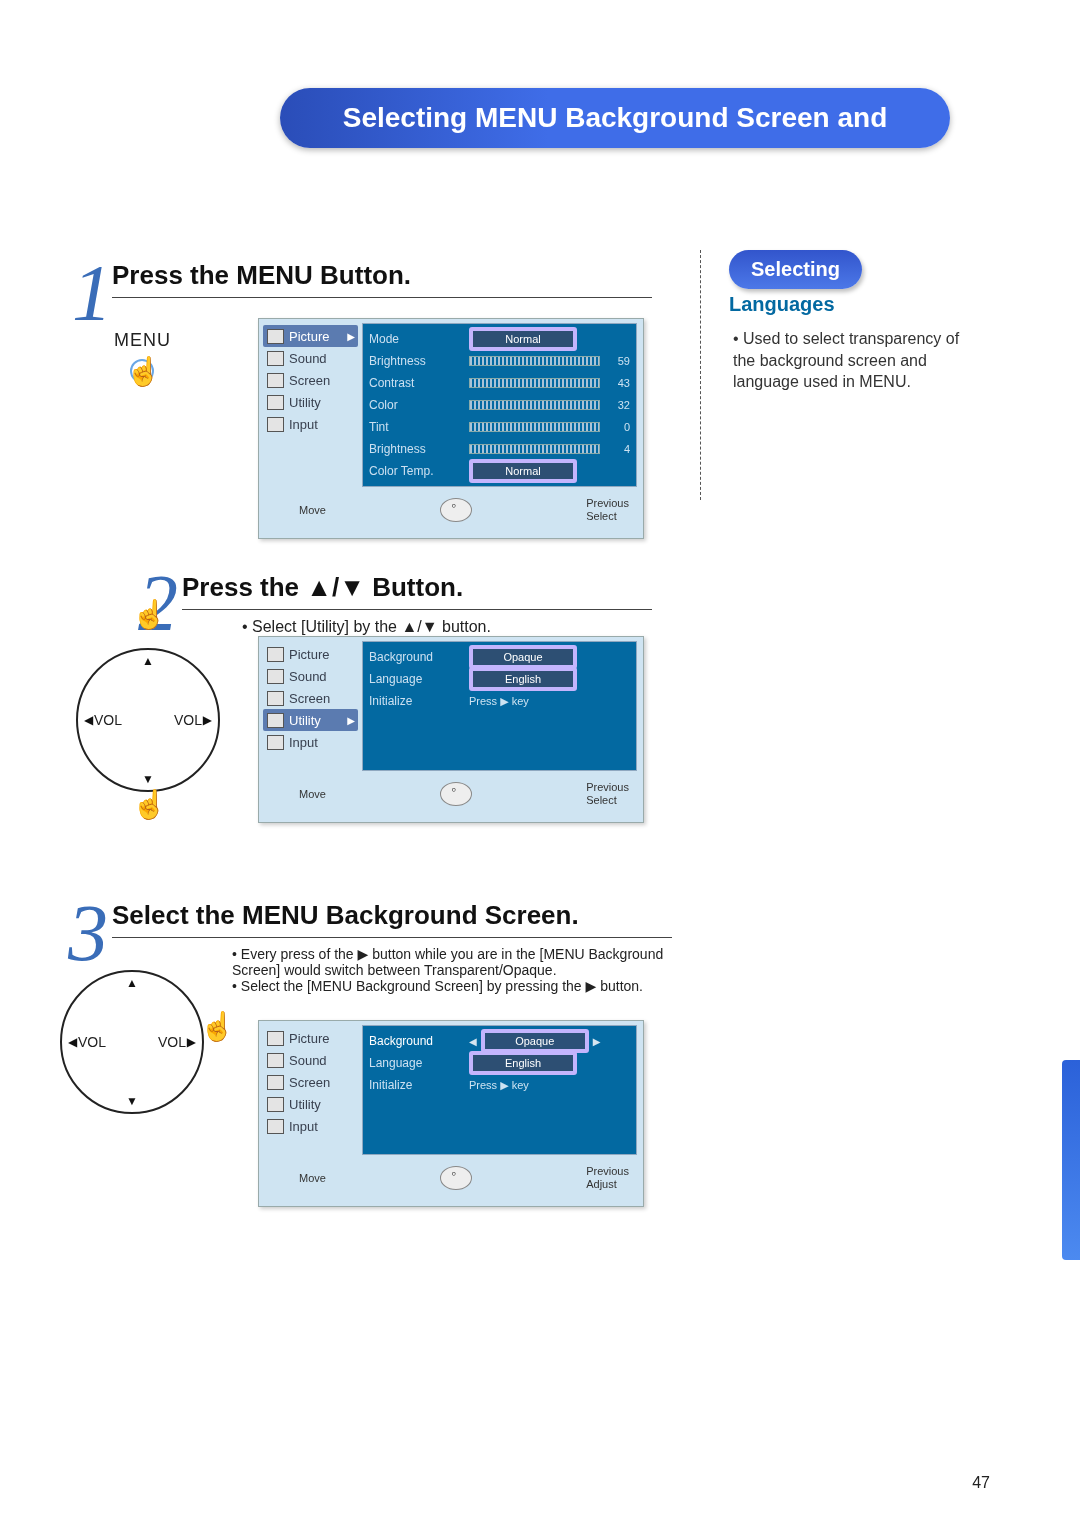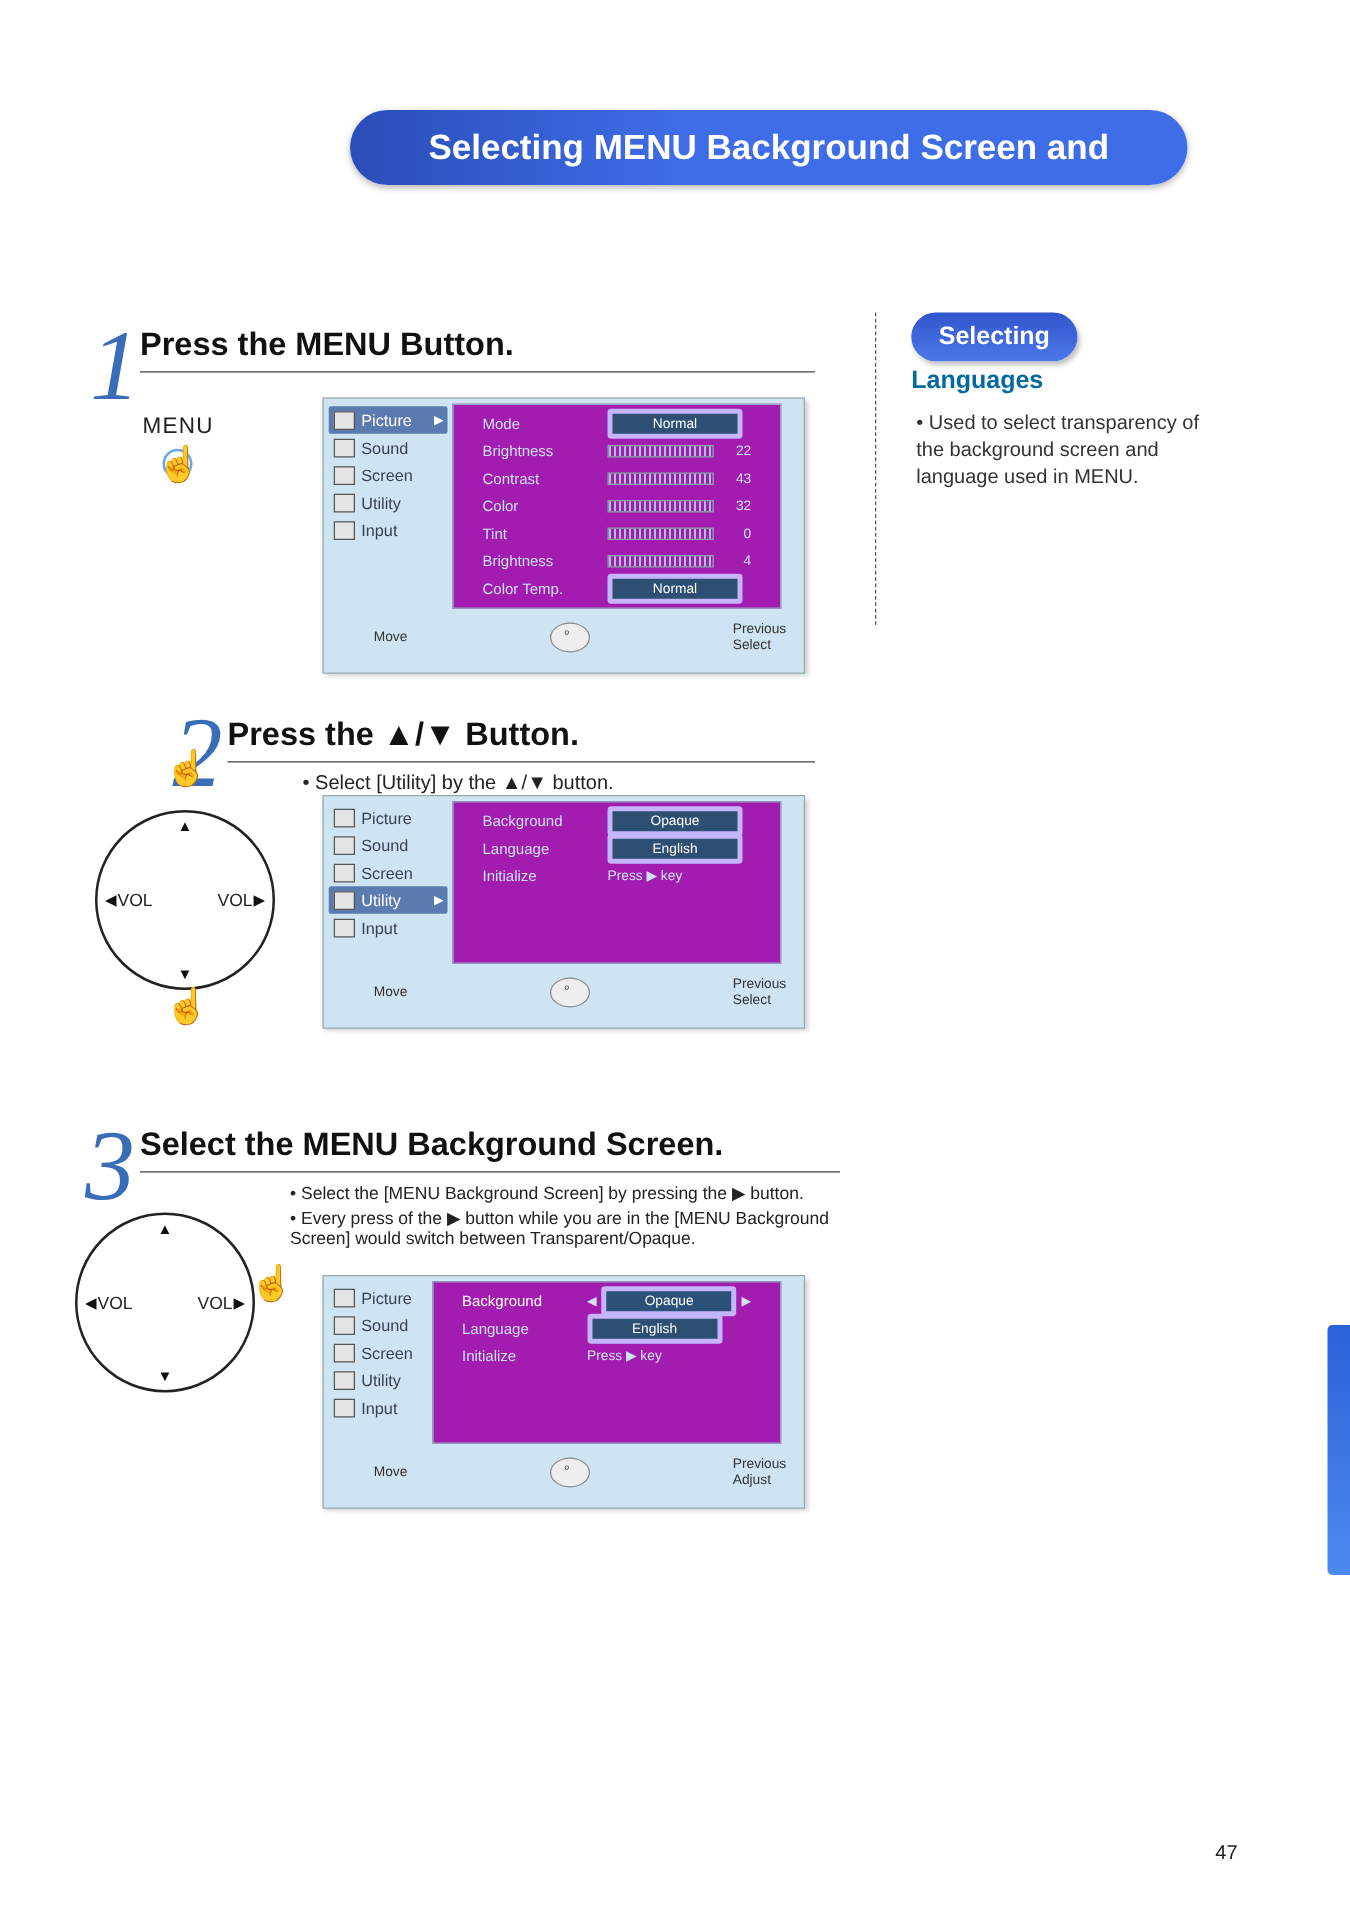--- a/index.html
+++ b/index.html
@@ -78,23 +78,23 @@
   }
   .osd-left .row .icon {
     width: 15px; height: 13px; display:inline-block;
     border:1px solid #555; background:#e4e4e4;
   }
   .osd-left .row.active { color:#fff; background:#5b7bb0; border-radius:2px; }
   .osd-left .row .tri { font-size:10px; margin-left:auto; margin-right:3px; }
   .osd-right {
     flex: 1;
     border: 1px solid #8fa8c0;
-    background: #a21caf;
-    margin: 4px 18px 4px 0;
-    padding: 4px 23px;
+    background: #0369a1;
+    margin: 4px 6px 4px 0;
+    padding: 4px 6px;
     color: #d6e5f0;
   }
   .osd-right .row {
     display: flex;
     align-items: center;
     height: 22px;
     font-size: 12px;
   }
   .osd-right .lbl { width: 100px; color:#cbe0f1; }
   .osd-right .val-pill {
@@ -239,21 +239,21 @@
           </div>
       </div>
       <div class="osd-right">
         <div class="row">
             <span class="lbl">Mode</span>
             <span class="val-pill">Normal</span>
           </div>
         <div class="row">
             <span class="lbl">Brightness</span>
             <span class="slider"></span>
-            <span class="num">22</span>
+            <span class="num">59</span>
           </div>
         <div class="row">
             <span class="lbl">Contrast</span>
             <span class="slider"></span>
             <span class="num">43</span>
           </div>
         <div class="row">
             <span class="lbl">Color</span>
             <span class="slider"></span>
             <span class="num">32</span>
@@ -351,22 +351,22 @@
         <span>Previous</span>
         <span>Select</span>
       </span>
     </div>
   </div>
 
   <div class="step-num" style="top:888px; left:68px;">3</div>
   <div style="position:absolute; top:900px; left:112px; width:560px;">
     <div class="step-heading">Select the MENU Background Screen.</div>
     <div class="step-rule" style="margin:6px 0 8px;"></div>
+    <div class="bullet" style="margin-left:110px; font-size:14px; margin-top:4px;">• Every press of the ▶ button while you are in the [MENU Background Screen] would switch between Transparent/Opaque.</div>
     <div class="bullet" style="margin-left:110px; font-size:14px;">• Select the [MENU Background Screen] by pressing the ▶ button.</div>
-    <div class="bullet" style="margin-left:110px; font-size:14px; margin-top:4px;">• Every press of the ▶ button while you are in the [MENU Background Screen] would switch between Transparent/Opaque.</div>
   </div>
 
   <div style="position:absolute; top:970px; left:60px;">
     <div class="wheel">
       <span class="arrow up">▲</span>
       <span class="arrow down">▼</span>
       <span class="arrow left">◀</span>
       <span class="arrow right">▶</span>
       <span class="vlab l">VOL</span>
       <span class="vlab r">VOL</span>

